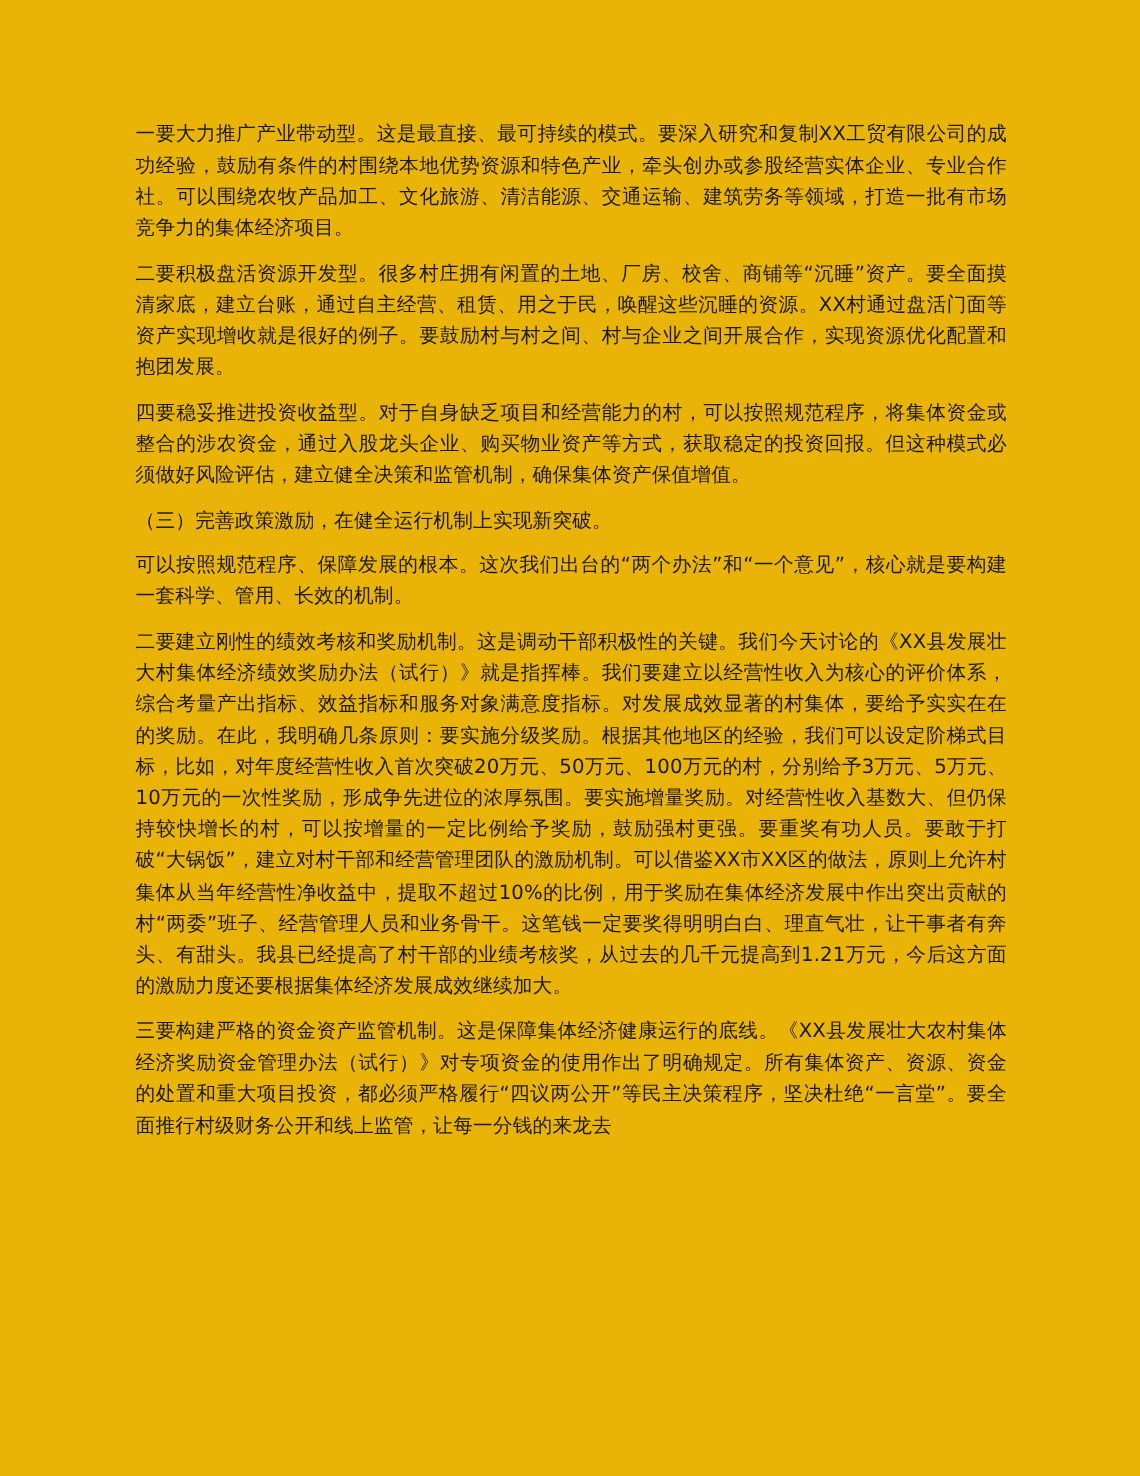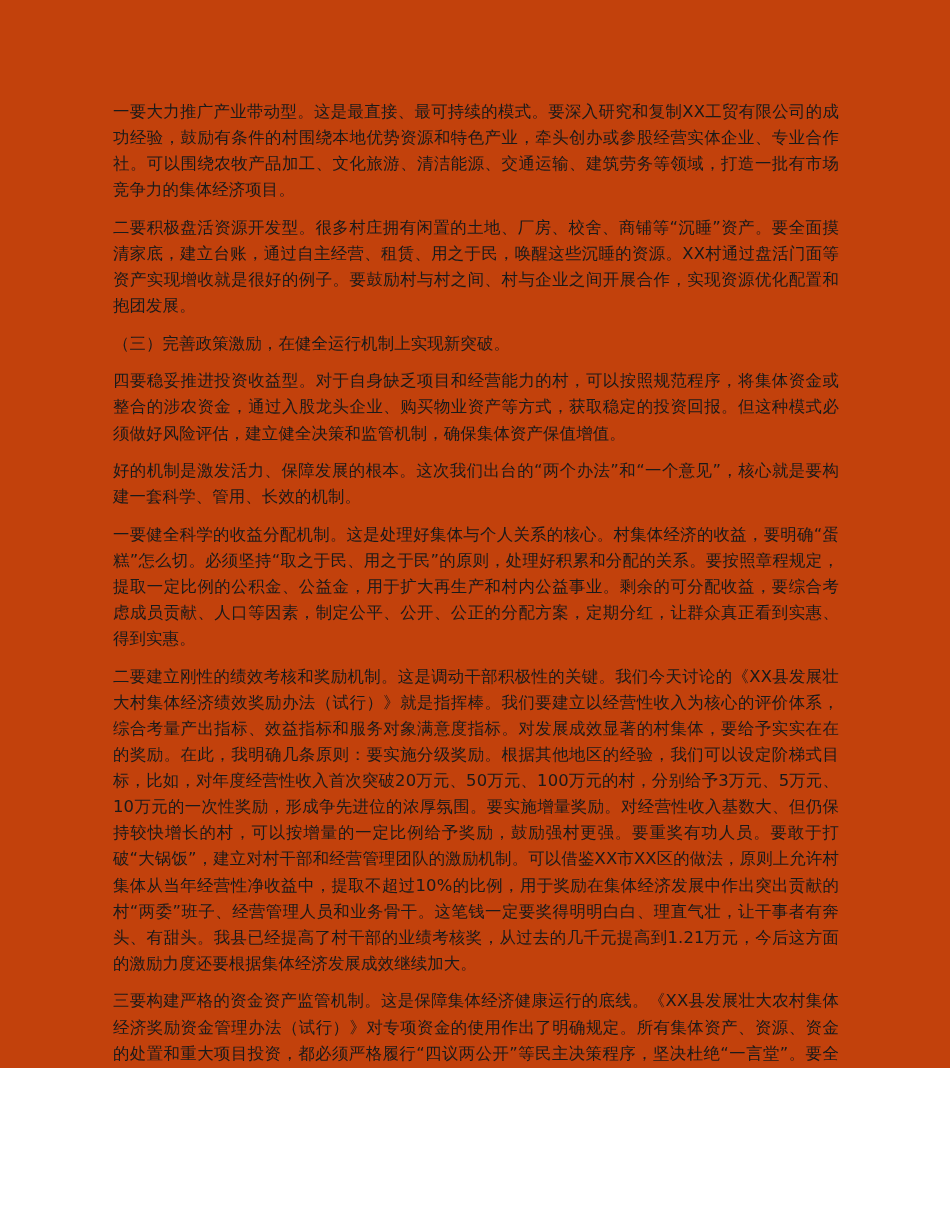--- a/index.html
+++ b/index.html
@@ -3,22 +3,22 @@
 <meta charset="utf-8">
 <style>
   html, body {
     margin: 0;
     padding: 0;
     background: #ffffff;
   }
   .page {
     position: relative;
     width: 950px;
-    height: 1068px;
-    background: #c2410c;
+    height: 1230px;
+    background: #eab308;
     box-sizing: border-box;
     overflow: hidden;
   }
   .doc-body {
     position: absolute;
     left: 113px;
     top: 99px;
     width: 726px;
   }
   .para {
@@ -37,20 +37,19 @@
     margin-bottom: 14px;
   }
 </style>
 </head>
 <body>
 
 <div class="page">
   <div class="doc-body">
     <p class="para">一要大力推广产业带动型。这是最直接、最可持续的模式。要深入研究和复制XX工贸有限公司的成功经验，鼓励有条件的村围绕本地优势资源和特色产业，牵头创办或参股经营实体企业、专业合作社。可以围绕农牧产品加工、文化旅游、清洁能源、交通运输、建筑劳务等领域，打造一批有市场竞争力的集体经济项目。</p>
     <p class="para">二要积极盘活资源开发型。很多村庄拥有闲置的土地、厂房、校舍、商铺等“沉睡”资产。要全面摸清家底，建立台账，通过自主经营、租赁、用之于民，唤醒这些沉睡的资源。XX村通过盘活门面等资产实现增收就是很好的例子。要鼓励村与村之间、村与企业之间开展合作，实现资源优化配置和抱团发展。</p>
+    <p class="para">四要稳妥推进投资收益型。对于自身缺乏项目和经营能力的村，可以按照规范程序，将集体资金或整合的涉农资金，通过入股龙头企业、购买物业资产等方式，获取稳定的投资回报。但这种模式必须做好风险评估，建立健全决策和监管机制，确保集体资产保值增值。</p>
     <p class="para">（三）完善政策激励，在健全运行机制上实现新突破。</p>
-    <p class="para">四要稳妥推进投资收益型。对于自身缺乏项目和经营能力的村，可以按照规范程序，将集体资金或整合的涉农资金，通过入股龙头企业、购买物业资产等方式，获取稳定的投资回报。但这种模式必须做好风险评估，建立健全决策和监管机制，确保集体资产保值增值。</p>
-    <p class="para">好的机制是激发活力、保障发展的根本。这次我们出台的“两个办法”和“一个意见”，核心就是要构建一套科学、管用、长效的机制。</p>
-    <p class="para">一要健全科学的收益分配机制。这是处理好集体与个人关系的核心。村集体经济的收益，要明确“蛋糕”怎么切。必须坚持“取之于民、用之于民”的原则，处理好积累和分配的关系。要按照章程规定，提取一定比例的公积金、公益金，用于扩大再生产和村内公益事业。剩余的可分配收益，要综合考虑成员贡献、人口等因素，制定公平、公开、公正的分配方案，定期分红，让群众真正看到实惠、得到实惠。</p>
+    <p class="para">可以按照规范程序、保障发展的根本。这次我们出台的“两个办法”和“一个意见”，核心就是要构建一套科学、管用、长效的机制。</p>
     <p class="para">二要建立刚性的绩效考核和奖励机制。这是调动干部积极性的关键。我们今天讨论的《XX县发展壮大村集体经济绩效奖励办法（试行）》就是指挥棒。我们要建立以经营性收入为核心的评价体系，综合考量产出指标、效益指标和服务对象满意度指标。对发展成效显著的村集体，要给予实实在在的奖励。在此，我明确几条原则：要实施分级奖励。根据其他地区的经验，我们可以设定阶梯式目标，比如，对年度经营性收入首次突破20万元、50万元、100万元的村，分别给予3万元、5万元、10万元的一次性奖励，形成争先进位的浓厚氛围。要实施增量奖励。对经营性收入基数大、但仍保持较快增长的村，可以按增量的一定比例给予奖励，鼓励强村更强。要重奖有功人员。要敢于打破“大锅饭”，建立对村干部和经营管理团队的激励机制。可以借鉴XX市XX区的做法，原则上允许村集体从当年经营性净收益中，提取不超过10%的比例，用于奖励在集体经济发展中作出突出贡献的村“两委”班子、经营管理人员和业务骨干。这笔钱一定要奖得明明白白、理直气壮，让干事者有奔头、有甜头。我县已经提高了村干部的业绩考核奖，从过去的几千元提高到1.21万元，今后这方面的激励力度还要根据集体经济发展成效继续加大。</p>
     <p class="para">三要构建严格的资金资产监管机制。这是保障集体经济健康运行的底线。《XX县发展壮大农村集体经济奖励资金管理办法（试行）》对专项资金的使用作出了明确规定。所有集体资产、资源、资金的处置和重大项目投资，都必须严格履行“四议两公开”等民主决策程序，坚决杜绝“一言堂”。要全面推行村级财务公开和线上监管，让每一分钱的来龙去</p>
   </div>
 </div>
 
 </body></html>

